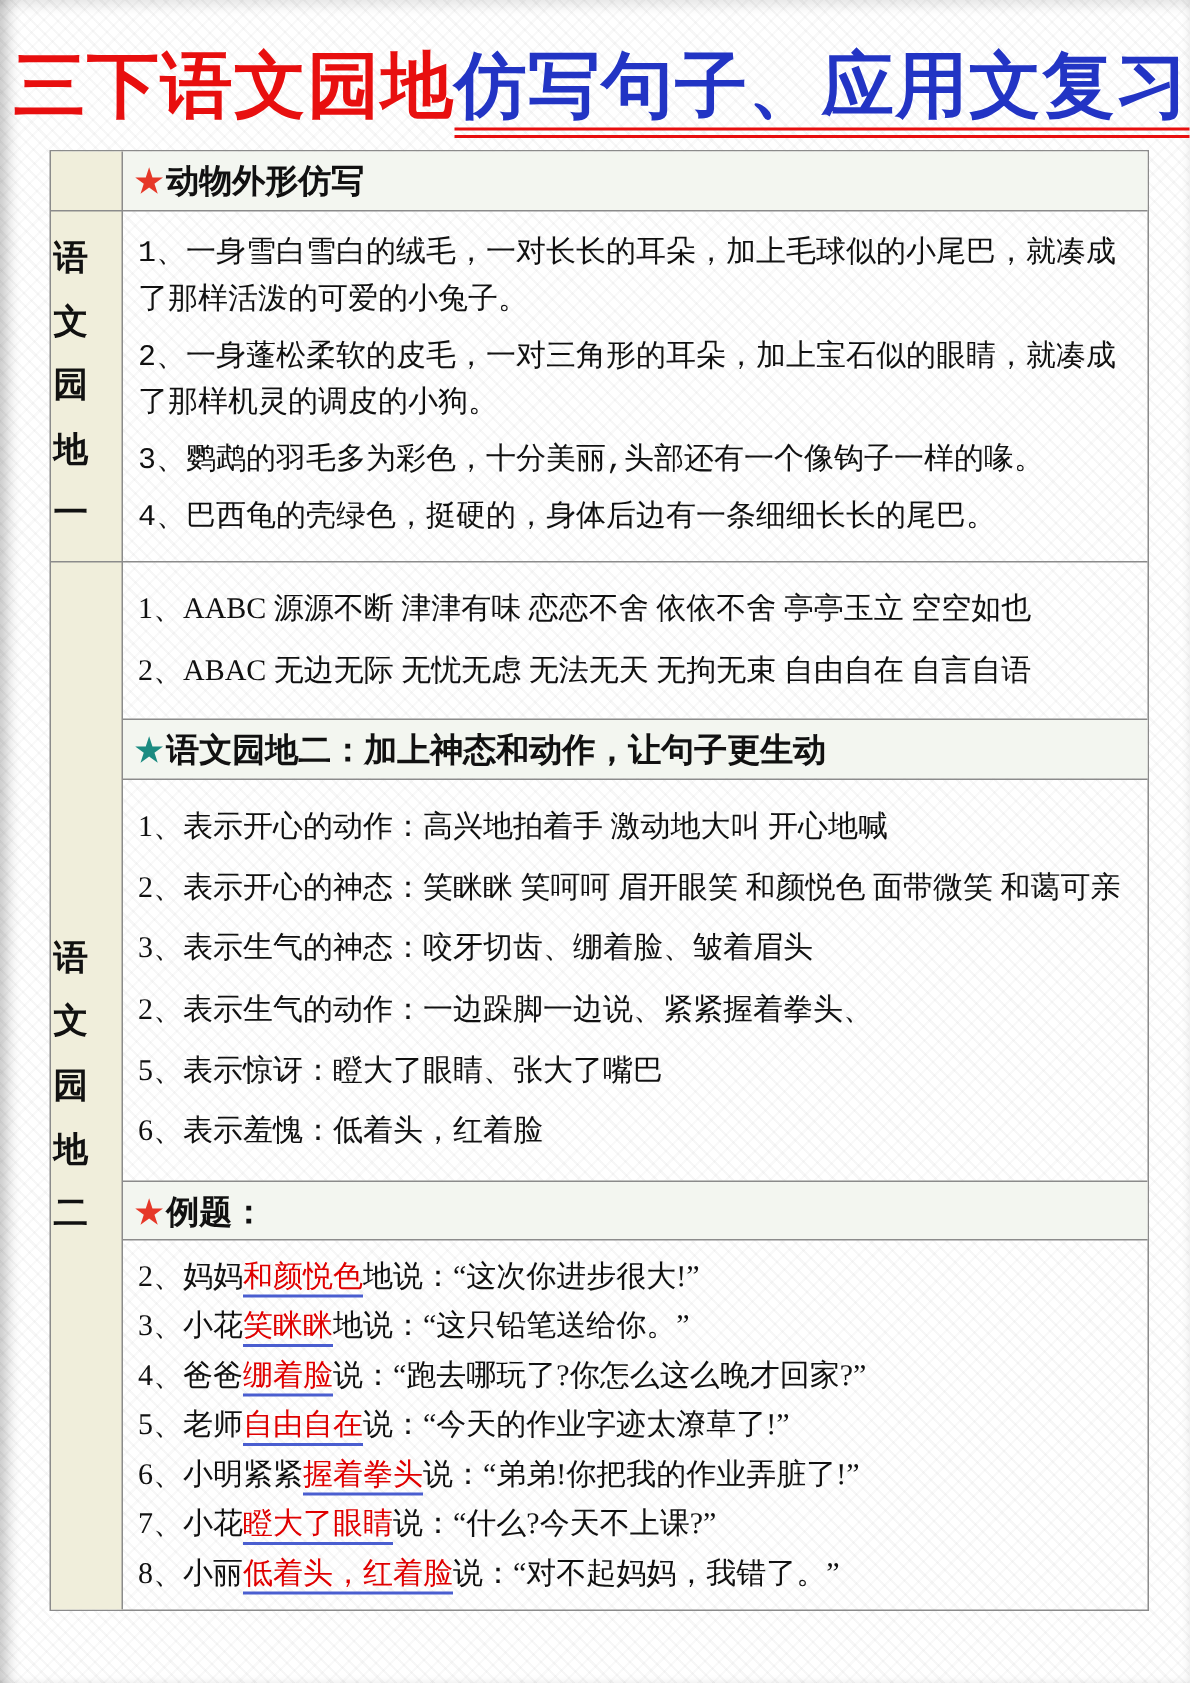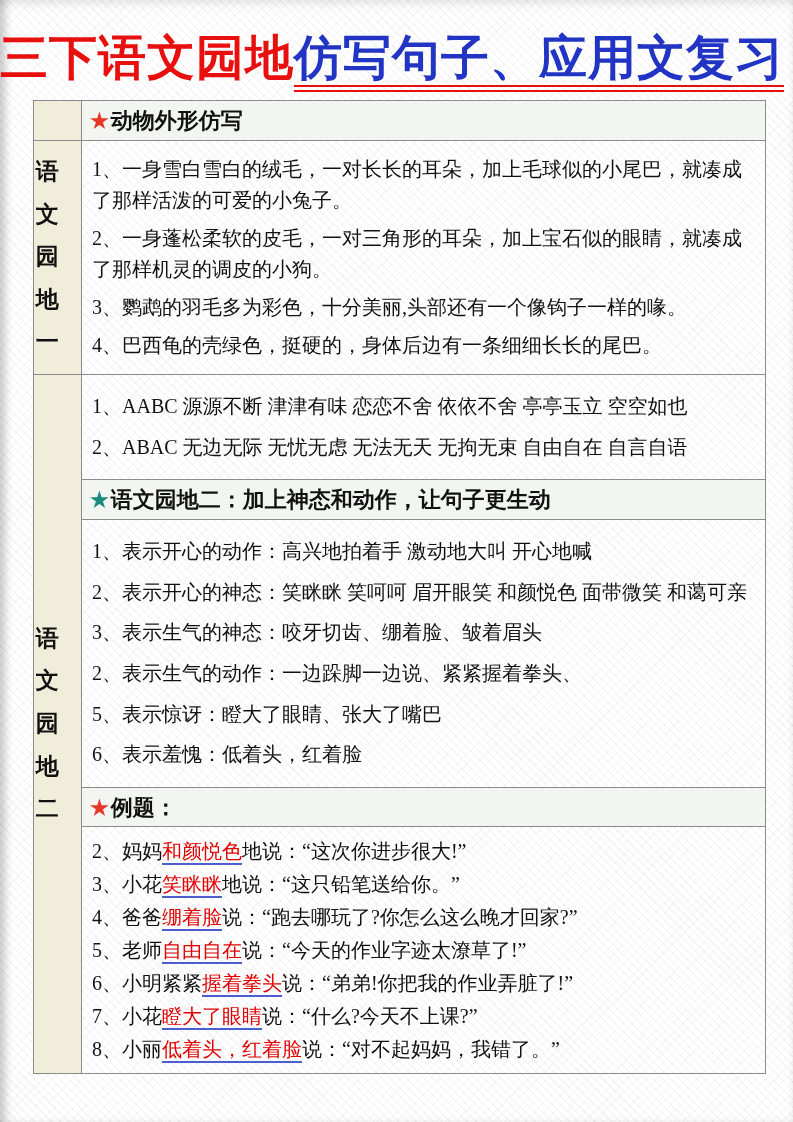--- a/index.html
+++ b/index.html
@@ -13,21 +13,21 @@
   }
   .page-shadow{
     position:absolute;inset:0;pointer-events:none;
     box-shadow: inset 14px 0 9px -9px rgba(0,0,0,0.22),
                 inset 0 12px 8px -8px rgba(0,0,0,0.10),
                 inset -6px -6px 6px -6px rgba(0,0,0,0.10);
   }
   
   .title{
     position:absolute;top:30px;left:0;right:0;
-    text-align:left;font-weight:bold;font-size:48px;letter-spacing:1px;
+    text-align:right;font-weight:bold;font-size:48px;letter-spacing:1px;
     white-space:nowrap;line-height:1.15;
   }
   .title .t-red{color:var(--title-red);}
   .title .t-blue{
     color:var(--title-blue);
     border-bottom:7px double var(--title-red);
     padding-bottom:1px;
   }
   
   .sheet{
@@ -79,21 +79,21 @@
     <div class="side-cell" style="grid-row: 1 / span 1;">
       <div class="vlabel"></div>
     </div>
     <div class="side-cell bt" style="grid-row: 2 / span 1;">
       <div class="vlabel">语文园地一</div>
     </div>
     <div class="side-cell bt" style="grid-row: 3 / span 6;">
       <div class="vlabel">语文园地二</div>
     </div>
     <div class="row hrow" style="grid-row: 1;"><span class="star red">★</span><span class="htext">动物外形仿写</span></div>
-    <div class="row crow bt" style="grid-row: 2;">
+    <div class="row crow bt" style="grid-row: 2; font-family: Liberation Mono, monospace;">
       <div class="cline"><span>1、一身雪白雪白的绒毛，一对长长的耳朵，加上毛球似的小尾巴，就凑成了那样活泼的可爱的小兔子。</span></div>
       <div class="cline"><span>2、一身蓬松柔软的皮毛，一对三角形的耳朵，加上宝石似的眼睛，就凑成了那样机灵的调皮的小狗。</span></div>
       <div class="cline"><span>3、鹦鹉的羽毛多为彩色，十分美丽,头部还有一个像钩子一样的喙。</span></div>
       <div class="cline"><span>4、巴西龟的壳绿色，挺硬的，身体后边有一条细细长长的尾巴。</span></div>
     </div>
     <div class="row crow bt roomy" style="grid-row: 4;">
       <div class="cline"><span>1、AABC 源源不断 津津有味 恋恋不舍 依依不舍 亭亭玉立 空空如也</span></div>
       <div class="cline"><span>2、ABAC 无边无际 无忧无虑 无法无天 无拘无束 自由自在 自言自语</span></div>
     </div>
     <div class="row hrow bt" style="grid-row: 5;"><span class="star teal">★</span><span class="htext">语文园地二：加上神态和动作，让句子更生动</span></div>

